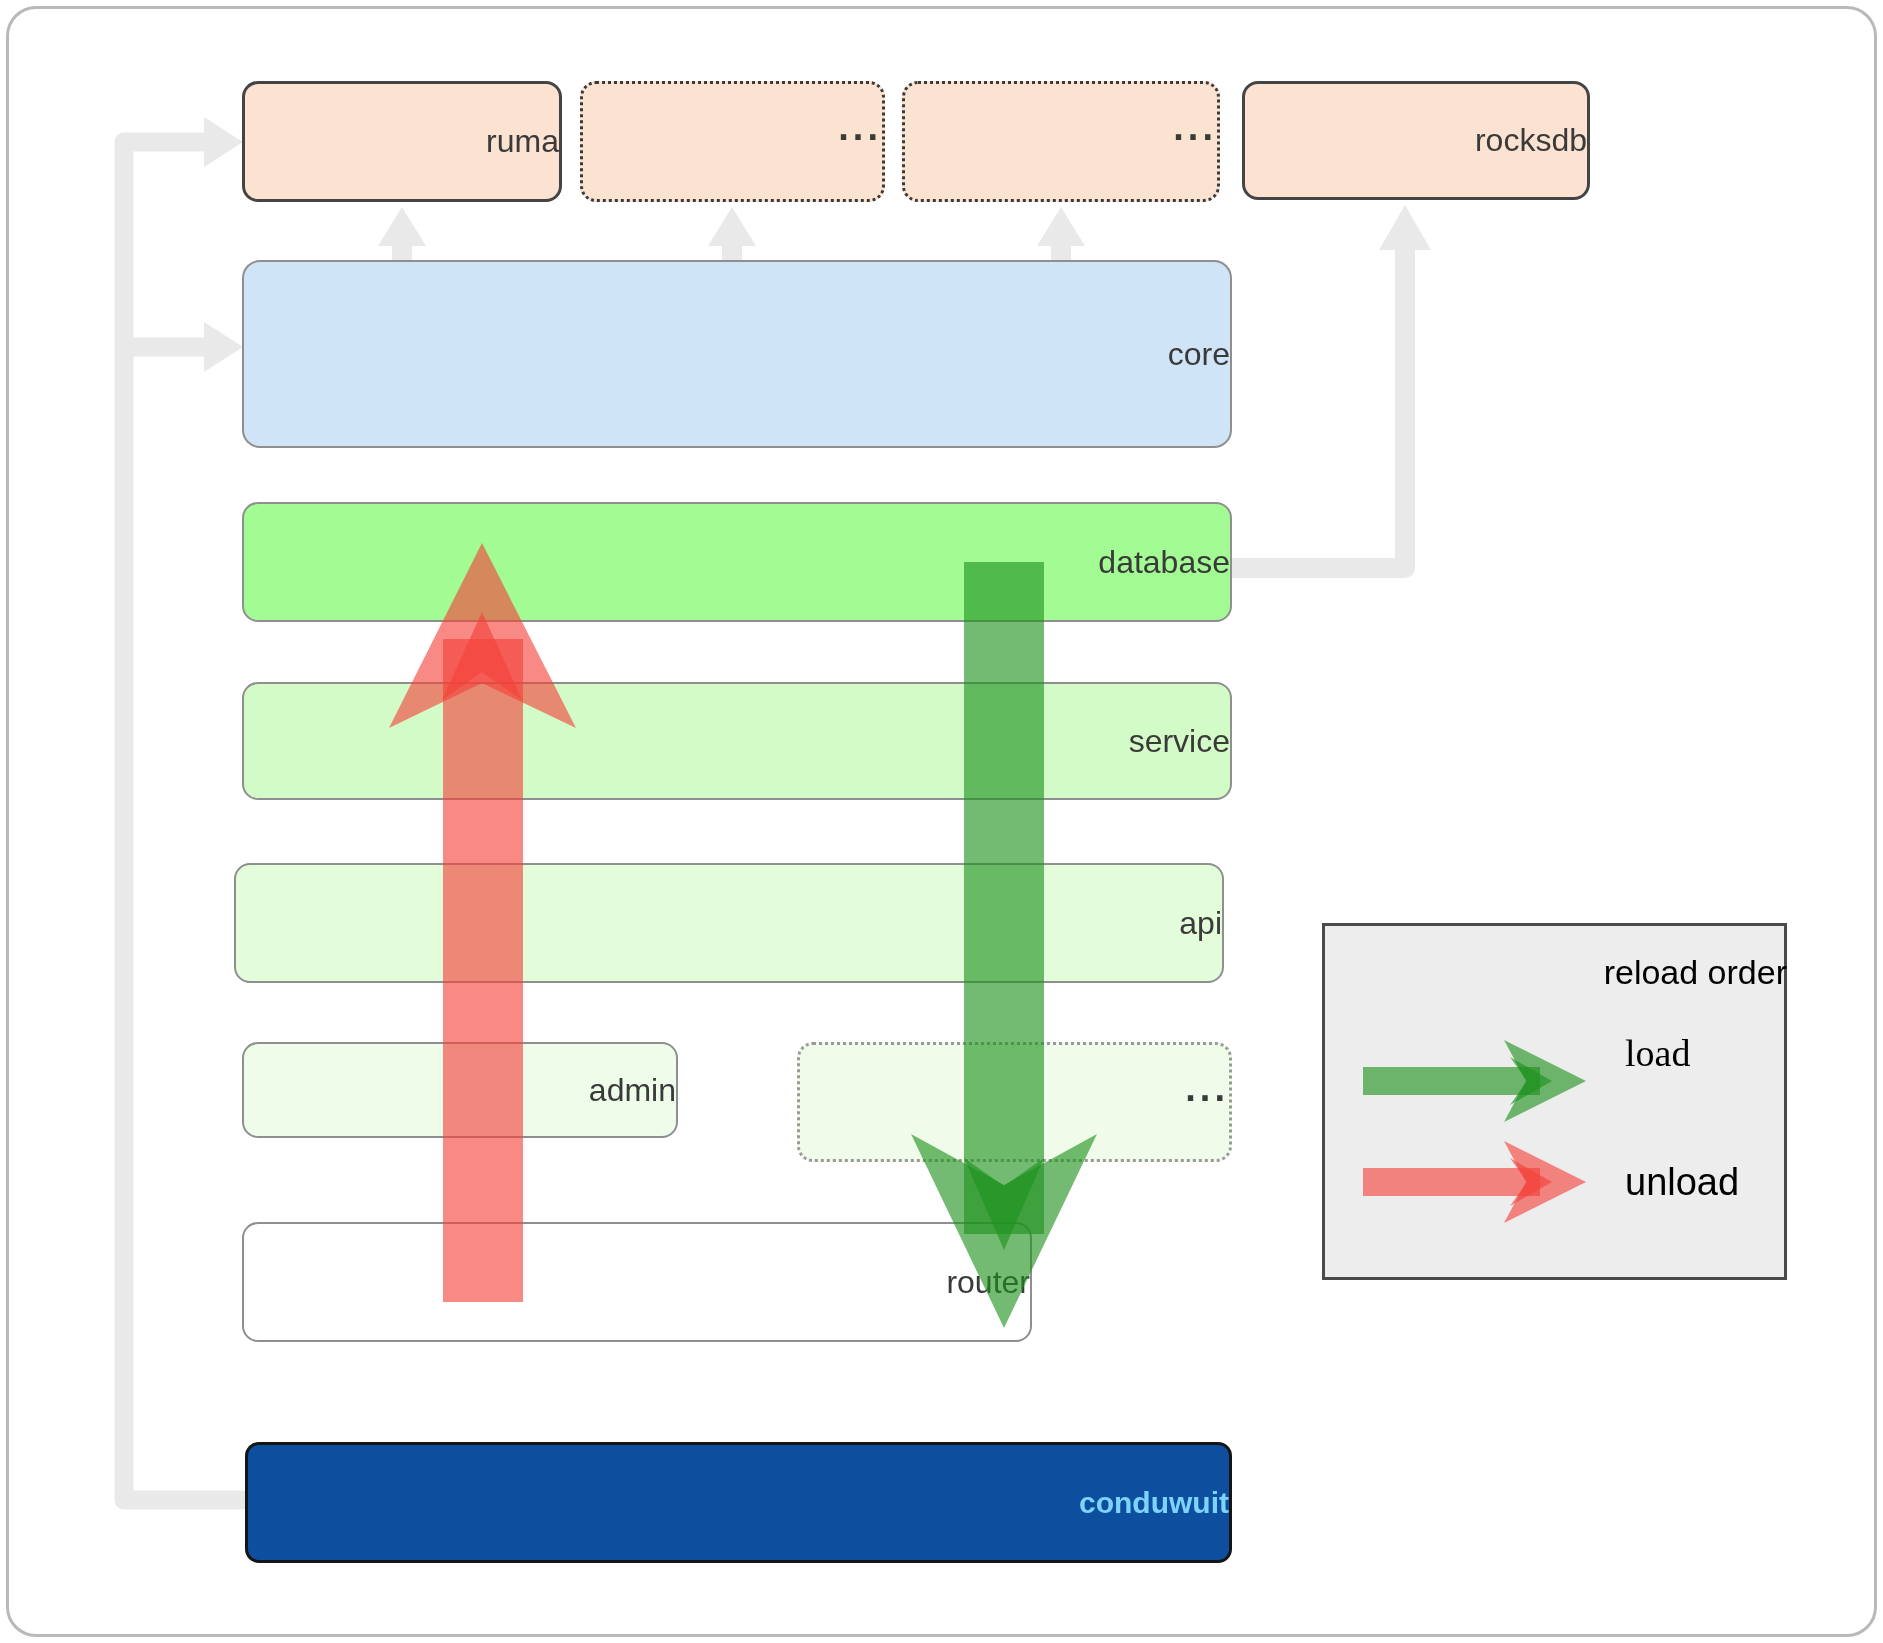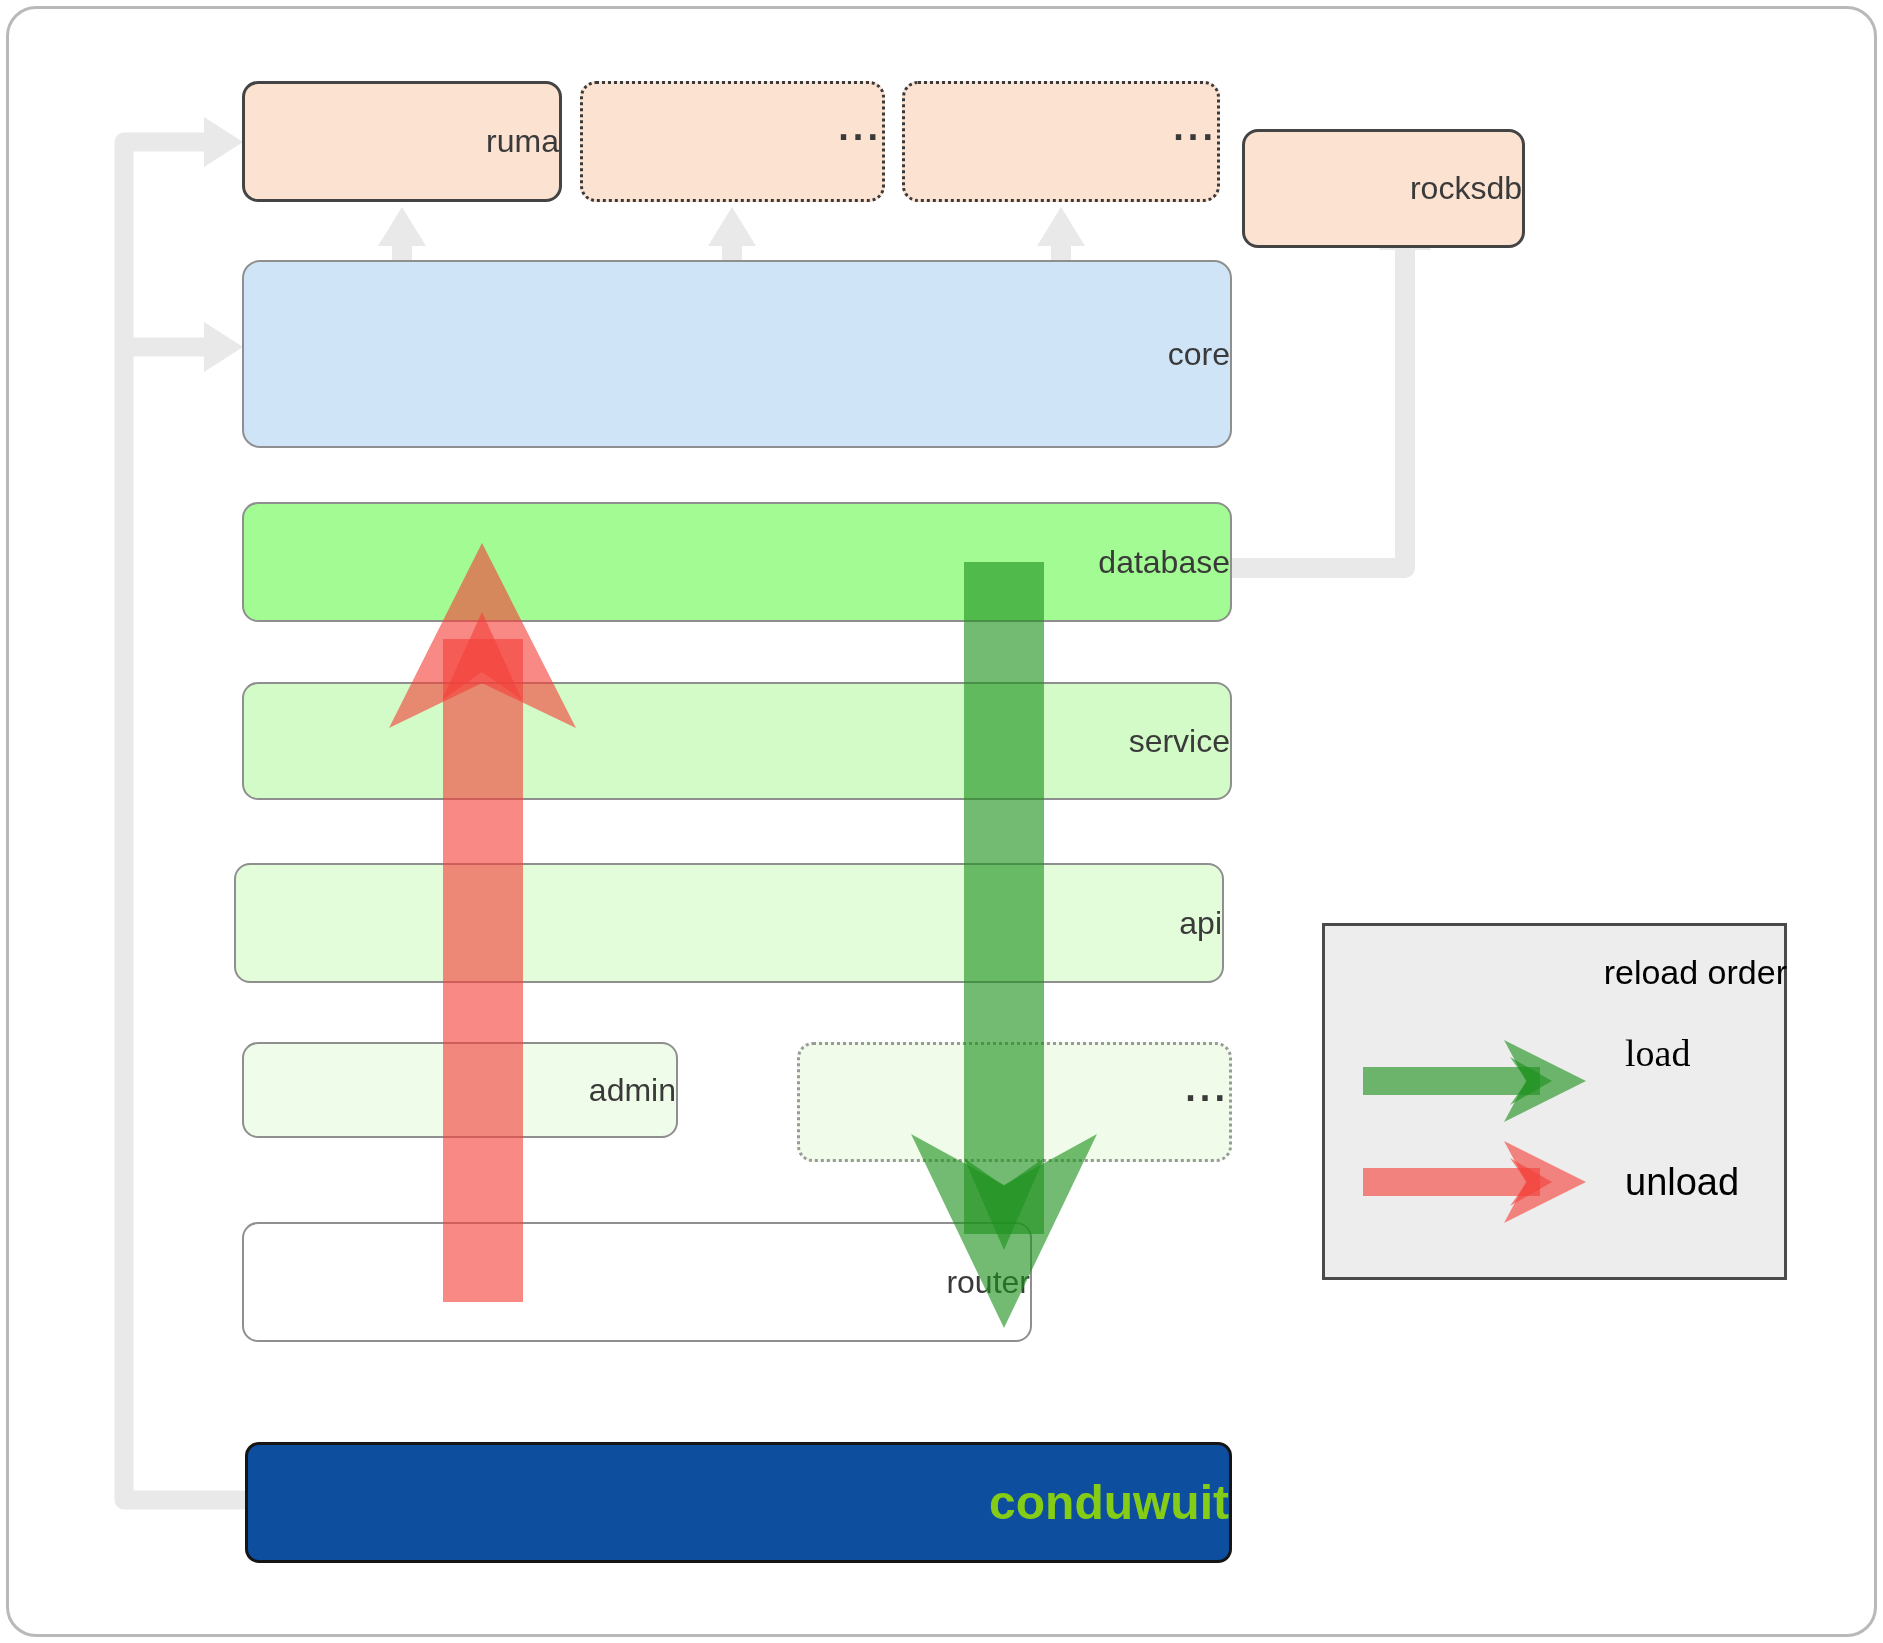--- a/index.html
+++ b/index.html
@@ -20,21 +20,21 @@
     border-radius:16px;font-size:32px;color:#3a3a3a;
   }
   .b-solid-dark{border:3px solid #444444;}
   .b-dotted-dark{border:3px dotted #3a3a3a;}
   .b-solid-gray{border:2.5px solid #8f8f8f;}
   .b-dotted-gray{border:3px dotted #999999;}
   .dots{
     font-weight:700;font-size:38px;letter-spacing:4px;color:#3a3a3a;
     transform:translateY(-0.38em);
   }
-  .conduwuit-label{font-size:48px;font-weight:600;color:#84cc16;}
+  .conduwuit-label{font-size:30px;font-weight:600;color:#7dd3fc;}
   .legend{
     position:absolute;z-index:2;box-sizing:border-box;
     left:1322px;top:923px;width:465px;height:357px;
     border:3px solid #4a4a4a;background:#ededed;
   }
   .legend-title{
     position:absolute;z-index:3;left:1322px;top:953px;width:465px;
     text-align:right;font-size:34px;color:#000000;
   }
   .legend-item-label{
@@ -72,21 +72,21 @@
 
 <div class="box b-solid-dark" style="left: 242px; top: 81px; width: 320px; height: 121px; background-color: rgb(252, 226, 209);">
   <span>ruma</span>
 </div>
 <div class="box b-dotted-dark" style="left: 580px; top: 81px; width: 305px; height: 121px; background-color: rgb(252, 226, 209);">
   <span class="dots">...</span>
 </div>
 <div class="box b-dotted-dark" style="left: 902px; top: 81px; width: 318px; height: 121px; background-color: rgb(252, 226, 209);">
   <span class="dots">...</span>
 </div>
-<div class="box b-solid-dark" style="left: 1242px; top: 81px; width: 283px; height: 119px; background-color: rgb(252, 226, 209); margin-top: 48px;">
+<div class="box b-solid-dark" style="left: 1242px; top: 81px; width: 348px; height: 119px; background-color: rgb(252, 226, 209);">
   <span>rocksdb</span>
 </div>
 
 <div class="box b-solid-gray" style="left: 242px; top: 260px; width: 990px; height: 188px; border-radius: 18px; background-color: rgb(208, 228, 247);">
   <span>core</span>
 </div>
 
 <div class="box b-solid-gray" style="left: 242px; top: 502px; width: 990px; height: 120px; background-color: rgb(162, 251, 147);">
   <span>database</span>
 </div>

